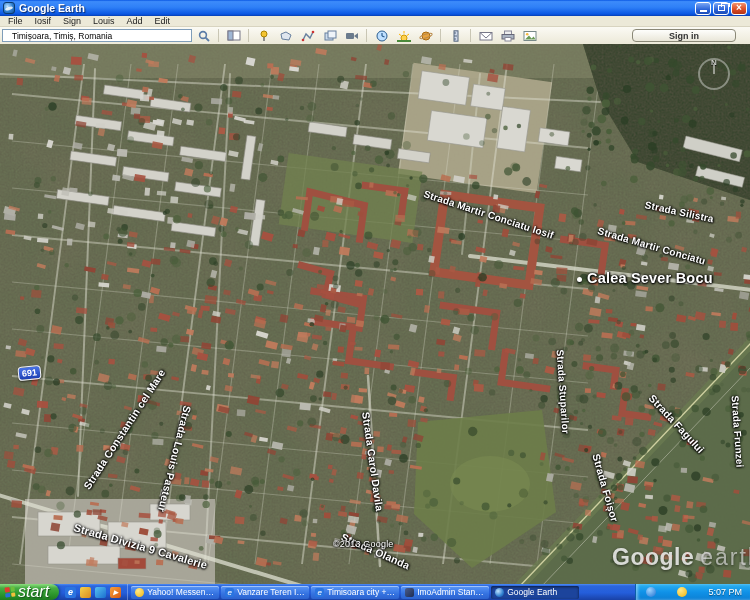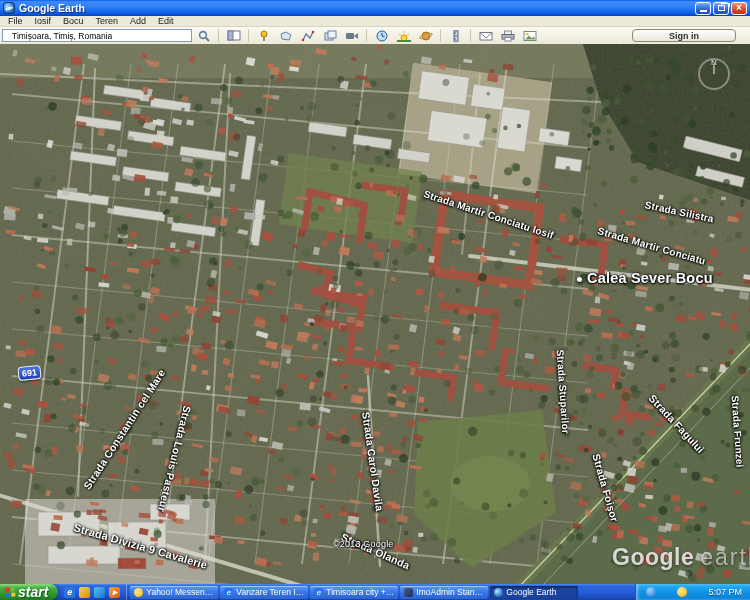--- a/index.html
+++ b/index.html
@@ -47,21 +47,21 @@
   .watermark{position:absolute;left:612px;top:500px;color:rgba(255,255,255,.8);font-size:23px;font-weight:bold;text-shadow:0 1px 3px rgba(0,0,0,.55);letter-spacing:.5px}
   .watermark .earth{font-weight:normal;color:rgba(240,240,240,.62);margin-left:6px;letter-spacing:2px}
   .status-row{position:absolute;left:0;right:6px;bottom:3px;display:flex;justify-content:flex-end;align-items:center;gap:11px;
     color:#fff;font-size:9px;text-shadow:0 1px 2px #000,0 0 2px #000}
   .spinner{width:10px;height:10px;border-radius:50%;border:2px solid rgba(255,255,255,.9);border-left-color:transparent;transform:rotate(40deg)}
 
   
   .taskbar{height:16px;display:flex;align-items:stretch;background:linear-gradient(180deg,#4f8df6 0%,#2b66dd 12%,#245edb 55%,#1941a5 100%)}
   .start-btn{display:flex;align-items:center;gap:3px;padding:0 10px 0 5px;border-radius:0 8px 8px 0;
     background:linear-gradient(180deg,#8ede7f 0%,#47ad43 25%,#2f9a2f 60%,#1f7c1f 100%);box-shadow:1px 0 3px rgba(0,0,0,.4)}
-  .start-btn .lbl{color:#fff;font-size:14px;font-weight:bold;font-style:italic;text-shadow:1px 1px 1px #14521a}
+  .start-btn .lbl{color:#fff;font-size:16px;font-weight:normal;font-style:italic;text-shadow:1px 1px 1px #14521a}
   .xp-flag{width:10px;height:10px;display:grid;grid-template-columns:1fr 1fr;grid-template-rows:1fr 1fr;gap:1px;transform:rotate(-6deg)}
   .xp-flag i{border-radius:1px}
   .quick{display:flex;align-items:center;gap:4px;padding:0 6px;border-right:1px solid rgba(255,255,255,.3)}
   .ql-ico{width:11px;height:11px;border-radius:2px;display:flex;align-items:center;justify-content:center;font-size:9px;font-weight:bold;font-style:italic;color:#fff}
   .tasks{display:flex;align-items:center;gap:2px;padding:0 3px;flex:1}
   .task-btn{width:88px;height:13px;display:flex;align-items:center;gap:3px;padding:0 4px;border-radius:2px;overflow:hidden;
     background:linear-gradient(180deg,#5a97f7,#3472e0 60%,#2c63cf);box-shadow:inset 0 1px 0 rgba(255,255,255,.45);color:#fff;font-size:8.5px;white-space:nowrap}
   .task-btn.active{background:#1c449c;box-shadow:inset 0 1px 3px rgba(0,0,0,.6)}
   .task-btn .t-ico{flex:0 0 auto;width:9px;height:9px;border-radius:2px}
   .task-btn .t-lbl{overflow:hidden;text-overflow:ellipsis}
@@ -85,22 +85,22 @@
       <span class="winbtn">
           <span class="glyph-restore"></span>
         </span>
       <span class="winbtn close">×</span>
     </span>
   </div>
 
   <div class="menubar">
     <span class="menu-item">File</span>
     <span class="menu-item">Iosif</span>
-    <span class="menu-item">Bocu</span>
-    <span class="menu-item">Teren</span>
+    <span class="menu-item">Sign</span>
+    <span class="menu-item">Louis</span>
     <span class="menu-item">Add</span>
     <span class="menu-item">Edit</span>
   </div>
 
   <div class="toolbar">
     <input class="search-input" value="Timișoara, Timiș, Romania" style="">
     <span class="tb-btn">
       <svg width="14" height="12" viewBox="0 0 14 12">
           <circle cx="6" cy="5" r="3.4" fill="none" stroke="#5a7ba6" stroke-width="1.6"></circle>
           <line x1="8.6" y1="7.6" x2="12" y2="11" stroke="#5a7ba6" stroke-width="1.8"></line>

